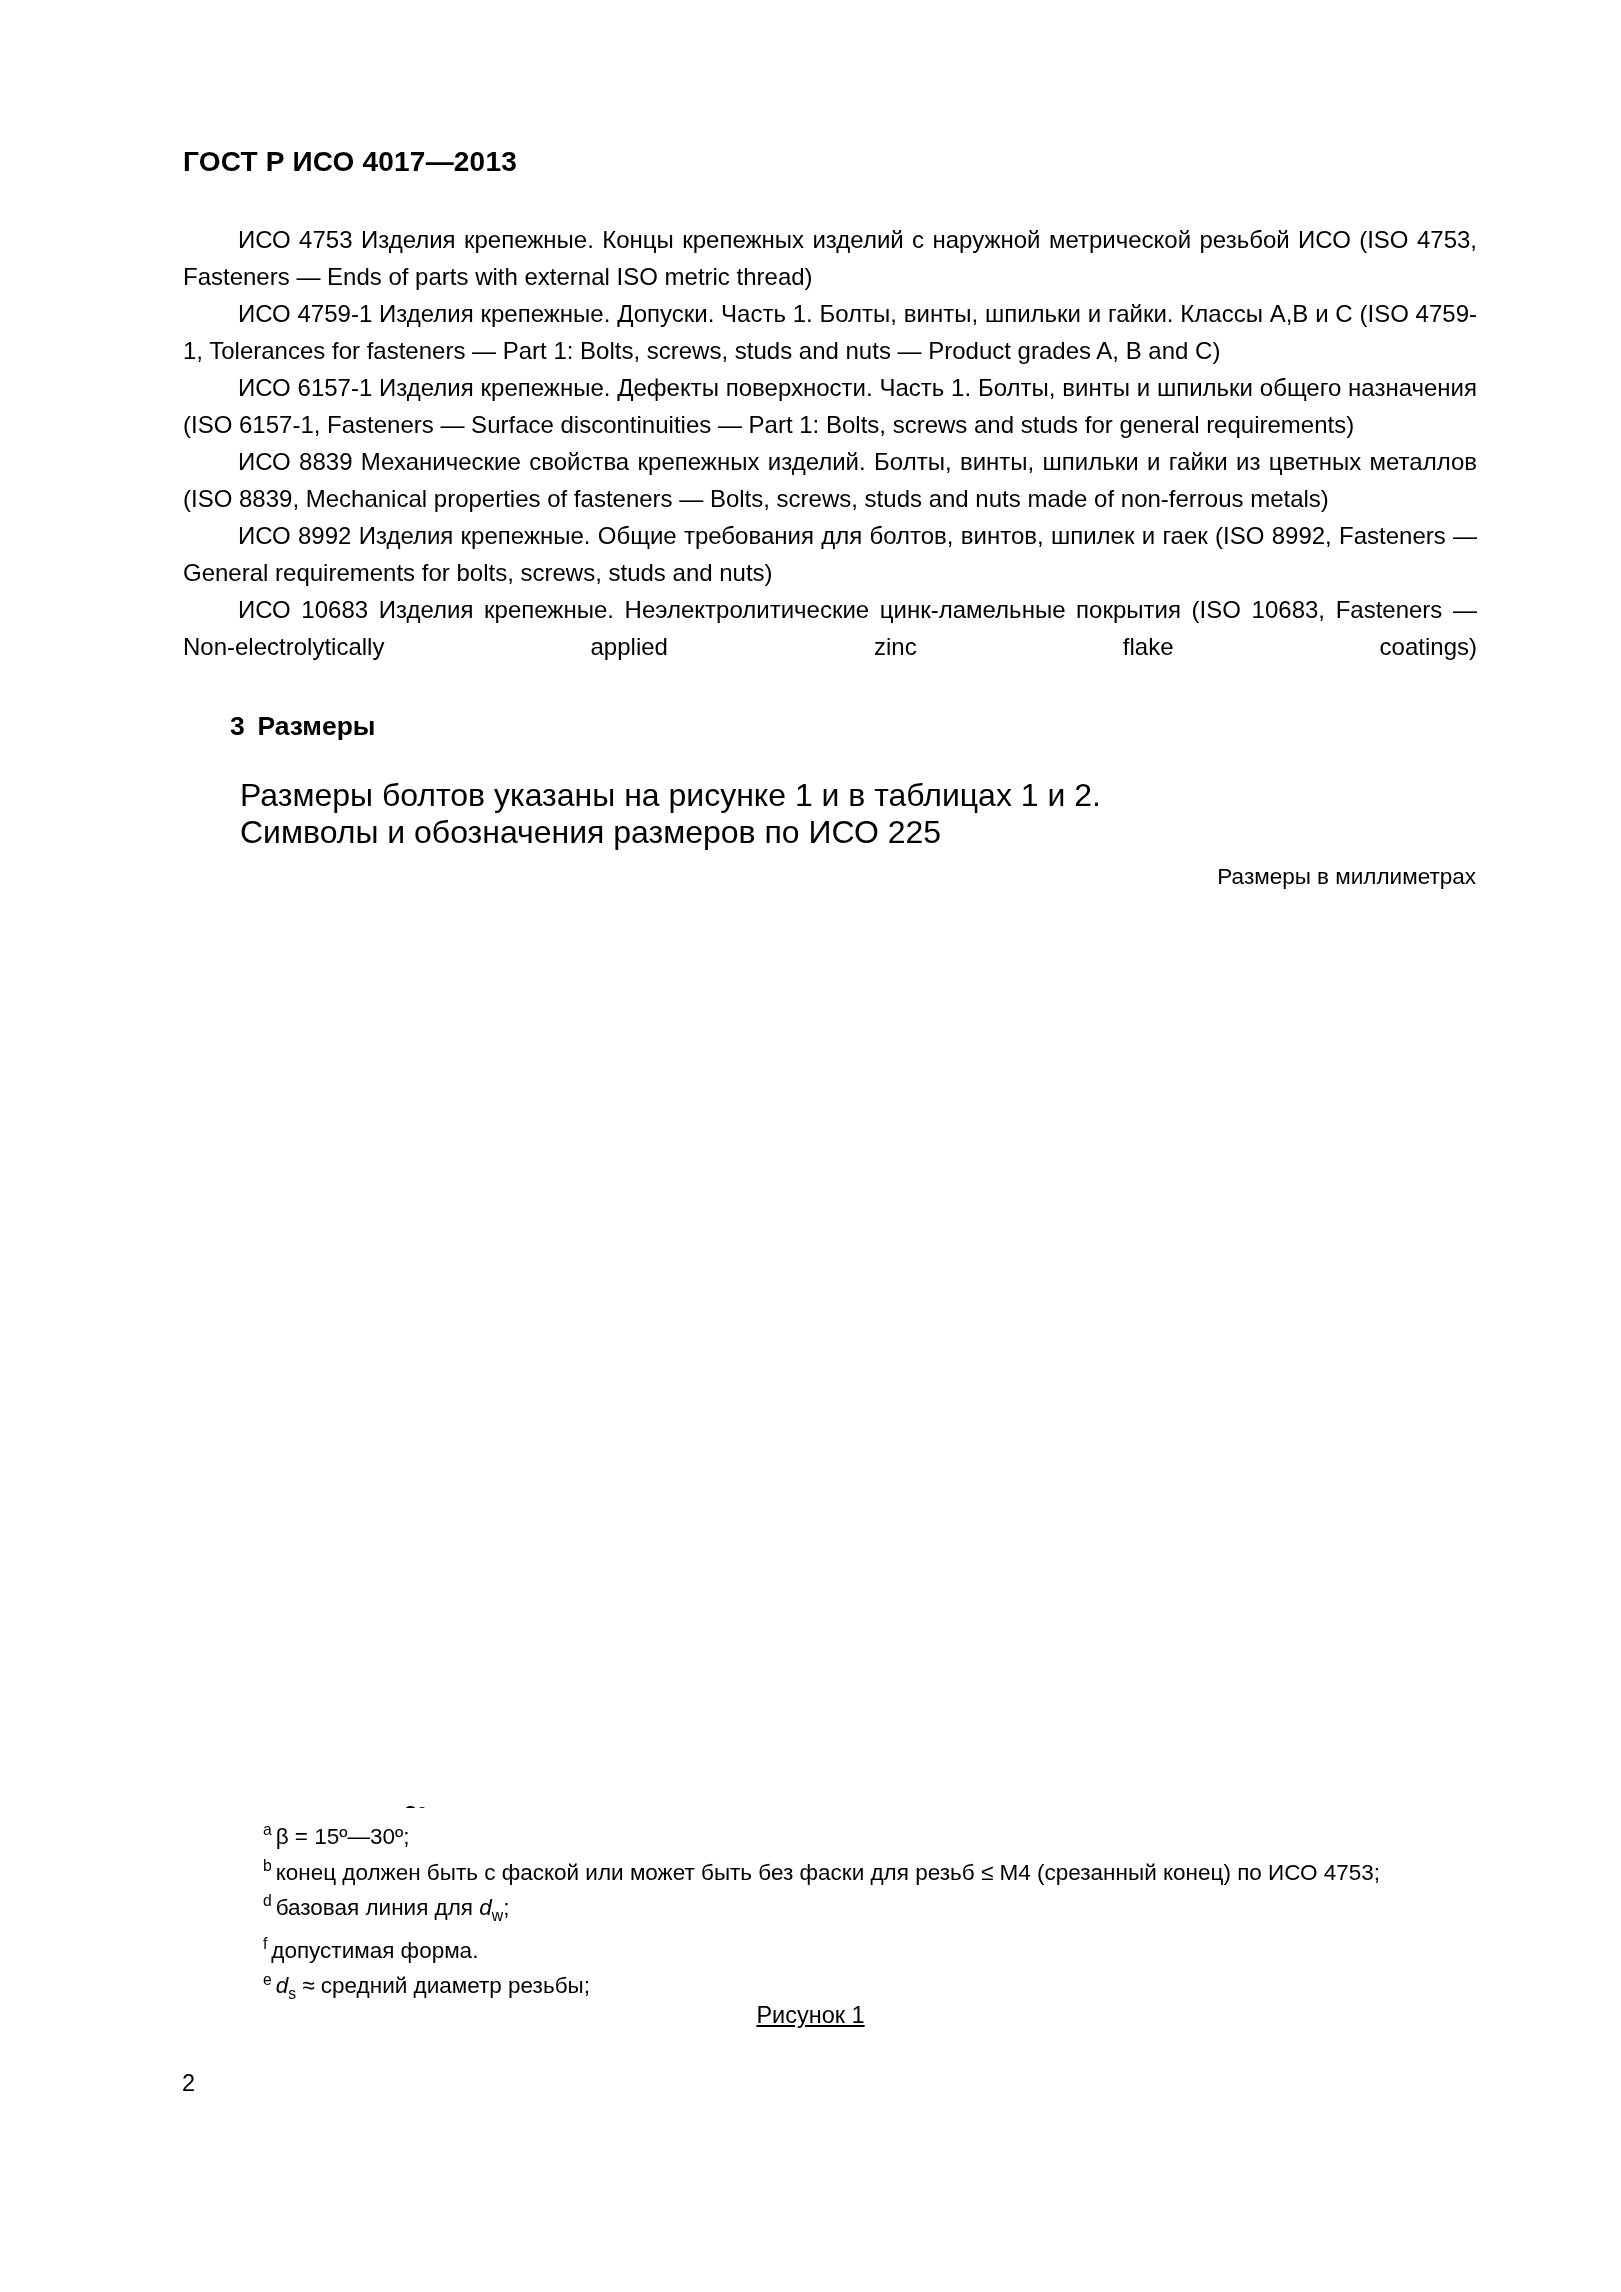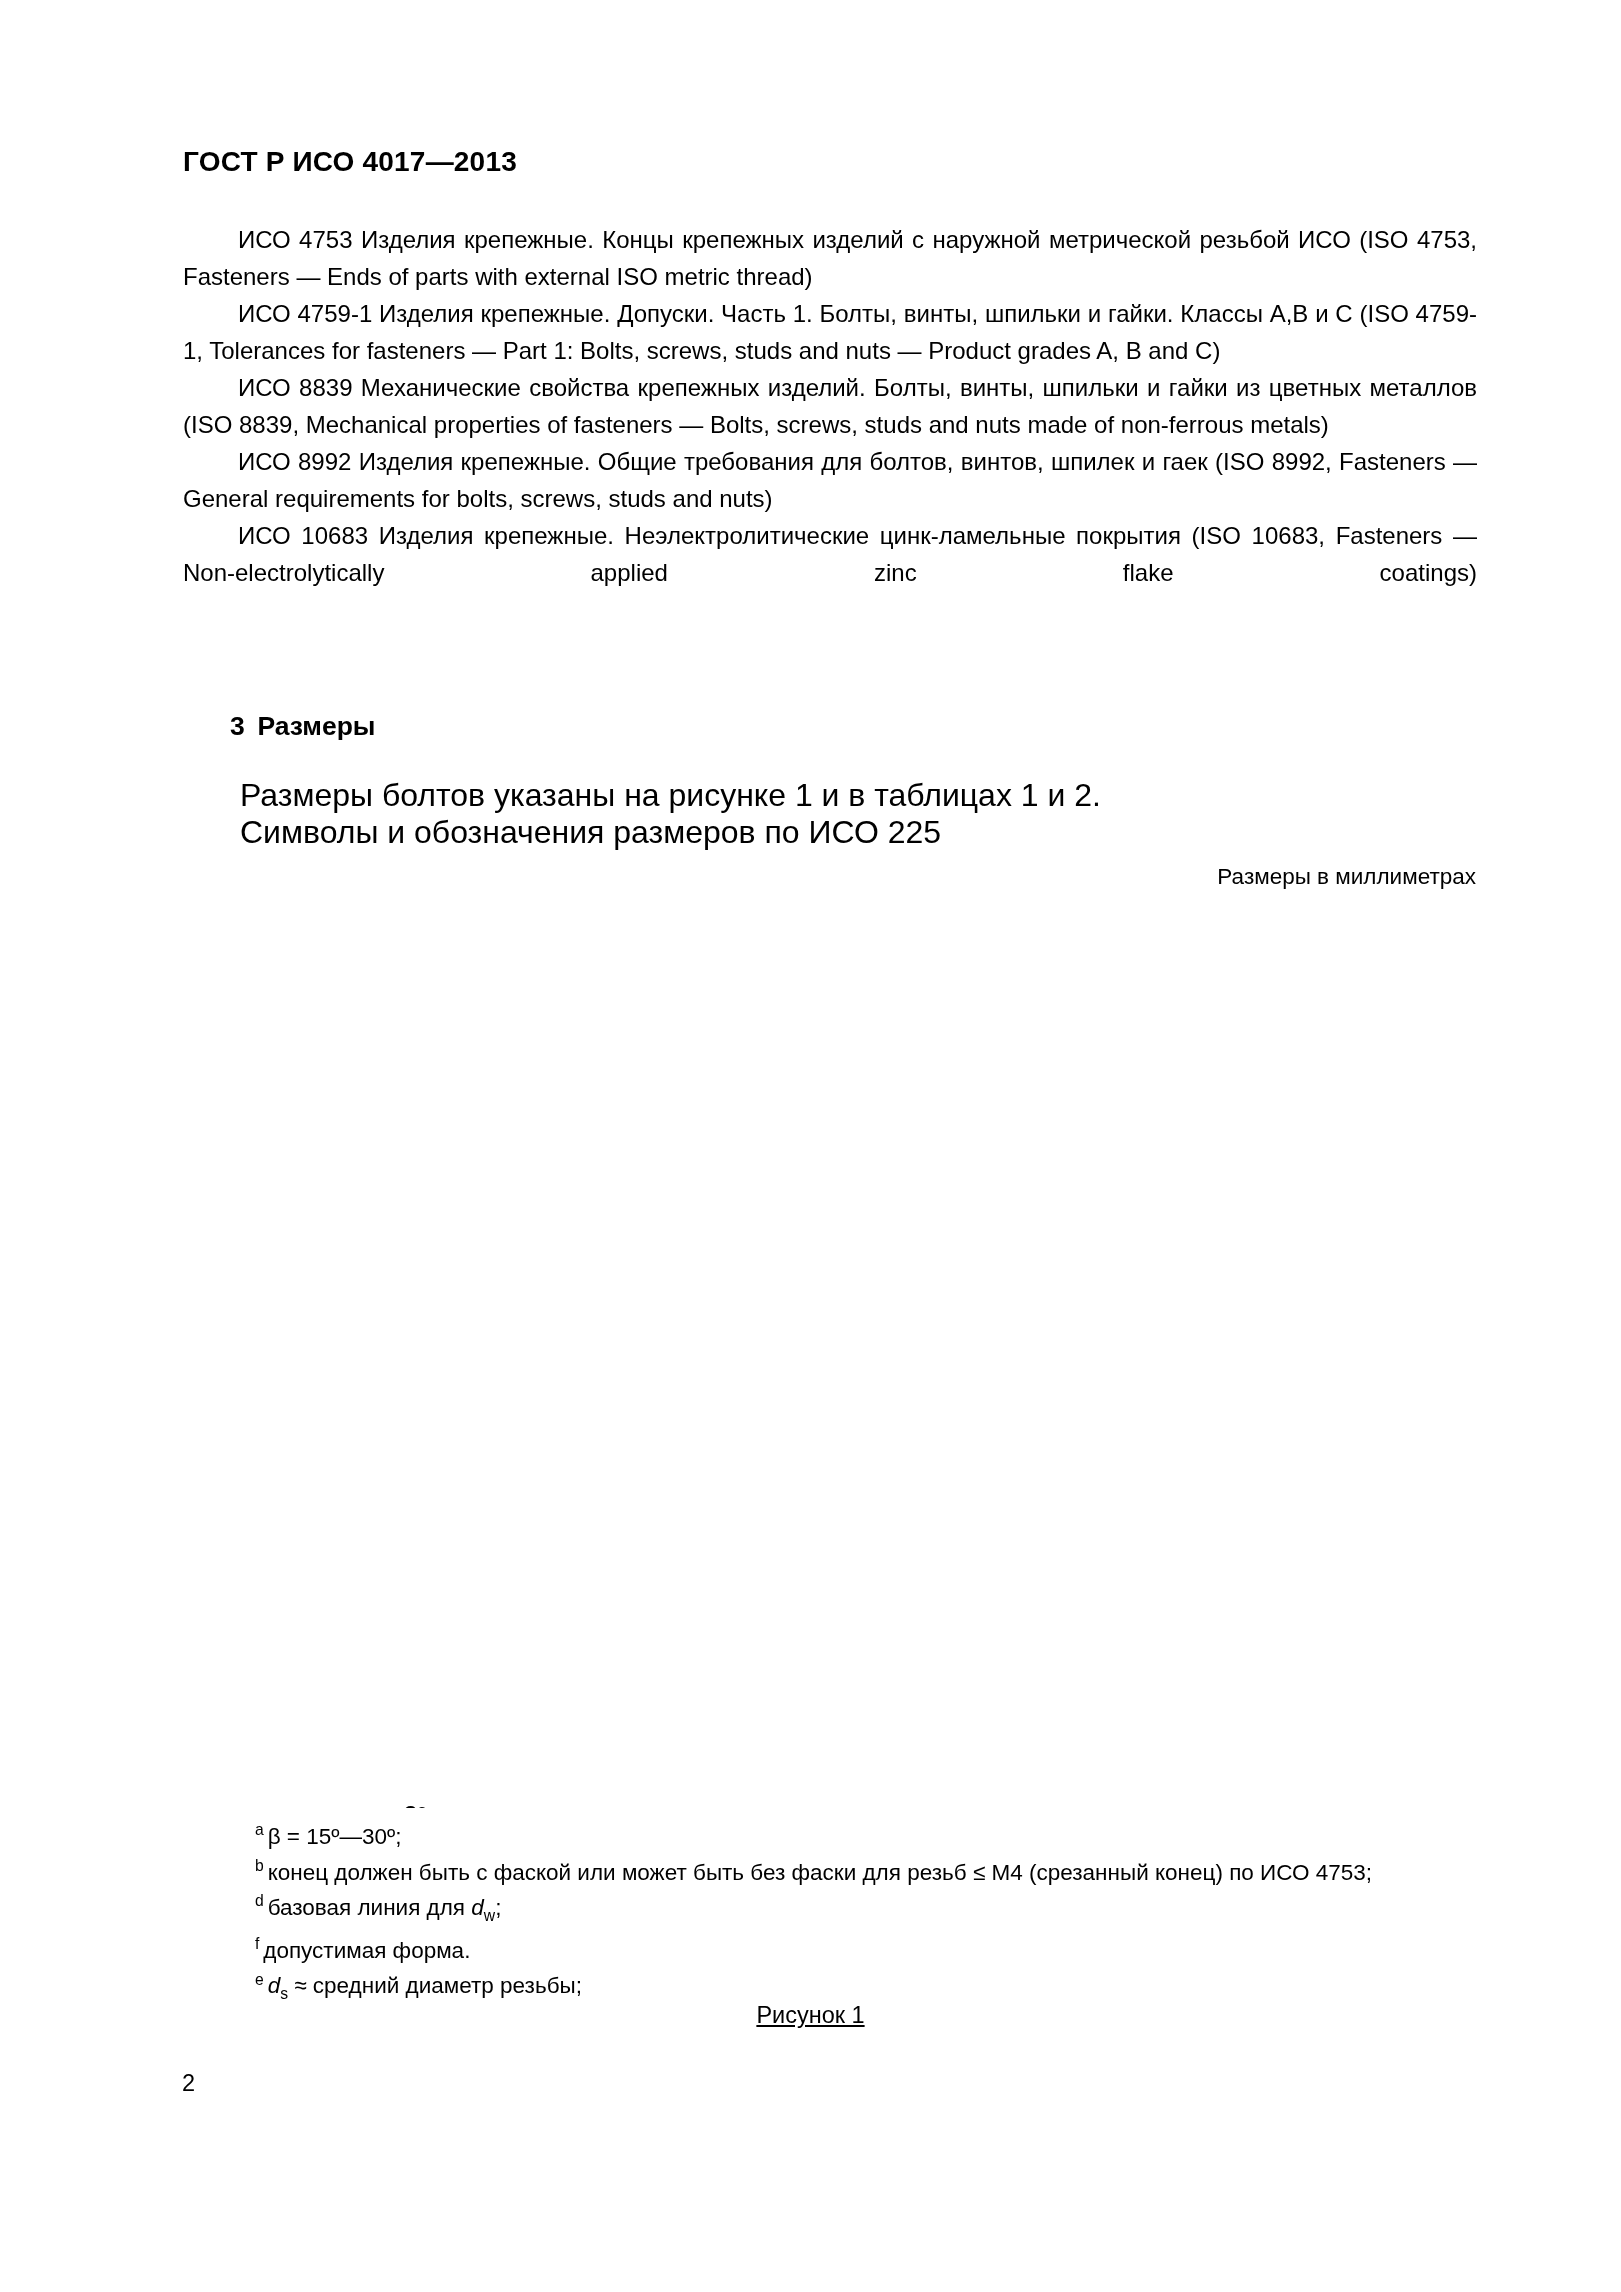--- a/index.html
+++ b/index.html
@@ -45,21 +45,21 @@
 
   
   .figure{ position:absolute; left:0; top:887px; width:1621px; height:921px; }
   .figure svg{ display:block; }
 
   
   .footnotes{
     position:absolute; left:255px; top:1815px; width:1255px;
     font-size:22.5px; line-height:29px;
   }
-  .fn{ white-space:normal; }
+  .fn{ white-space:normal;margin-left:8px; }
   .fn sup{ font-size:15.7px; vertical-align:super; margin-right:3.9px; }
   .fn i{ font-style:italic; }
   .fn sub{ font-size:15.7px; vertical-align:sub; }
 
   .fig-caption{
     position:absolute; left:0; top:2002px; width:1621px;
     text-align:center; font-size:23.5px;text-decoration:underline;
   }
 
   .page-num{
@@ -70,20 +70,21 @@
 </head>
 <body>
 
 <div class="page">
 
   <div class="doc-header">ГОСТ Р ИСО 4017—2013</div>
 
   <div class="body-block">
     <p class="para indent">ИСО 4753 Изделия крепежные. Концы крепежных изделий с наружной метрической резьбой ИСО (ISO 4753, Fasteners — Ends of parts with external ISO metric thread)</p>
     <p class="para indent">ИСО 4759-1  Изделия крепежные. Допуски. Часть 1. Болты, винты, шпильки и гайки. Классы А,В и С (ISO 4759-1, Tolerances for fasteners — Part 1: Bolts, screws, studs and nuts — Product grades A, B and C)</p>
+    <p class="para indent">ИСО 6157-1  Изделия крепежные. Дефекты поверхности. Часть 1. Болты, винты и шпильки общего назначения (ISO 6157-1, Fasteners — Surface discontinuities — Part 1: Bolts, screws and studs for general requirements)</p>
     <p class="para indent">ИСО 8839  Механические свойства крепежных изделий. Болты, винты, шпильки и гайки из цветных металлов (ISO 8839, Mechanical properties of fasteners — Bolts, screws, studs and nuts made of non-ferrous metals)</p>
     <p class="para indent">ИСО 8992  Изделия крепежные. Общие требования для болтов, винтов, шпилек и гаек (ISO 8992, Fasteners — General requirements for bolts, screws, studs and nuts)</p>
     <p class="para indent">ИСО 10683 Изделия крепежные. Неэлектролитические цинк-ламельные покрытия (ISO 10683, Fasteners — Non-electrolytically applied zinc flake coatings)</p>
   </div>
 
   <div class="sec-heading">
     <span class="num">3</span><span>Размеры</span>
   </div>
 
   <div class="intro">

